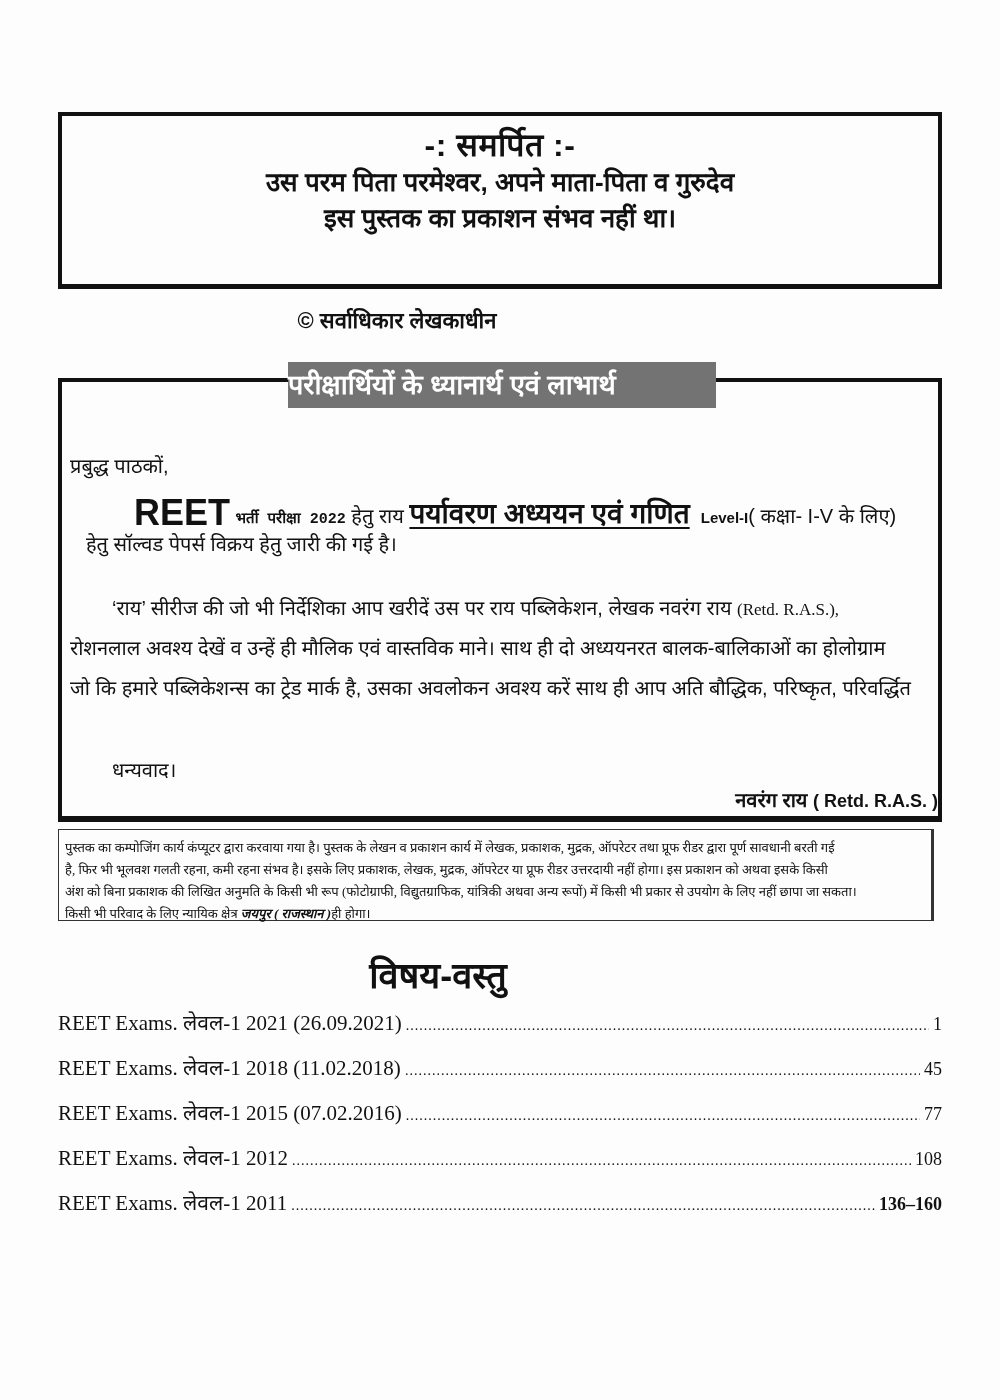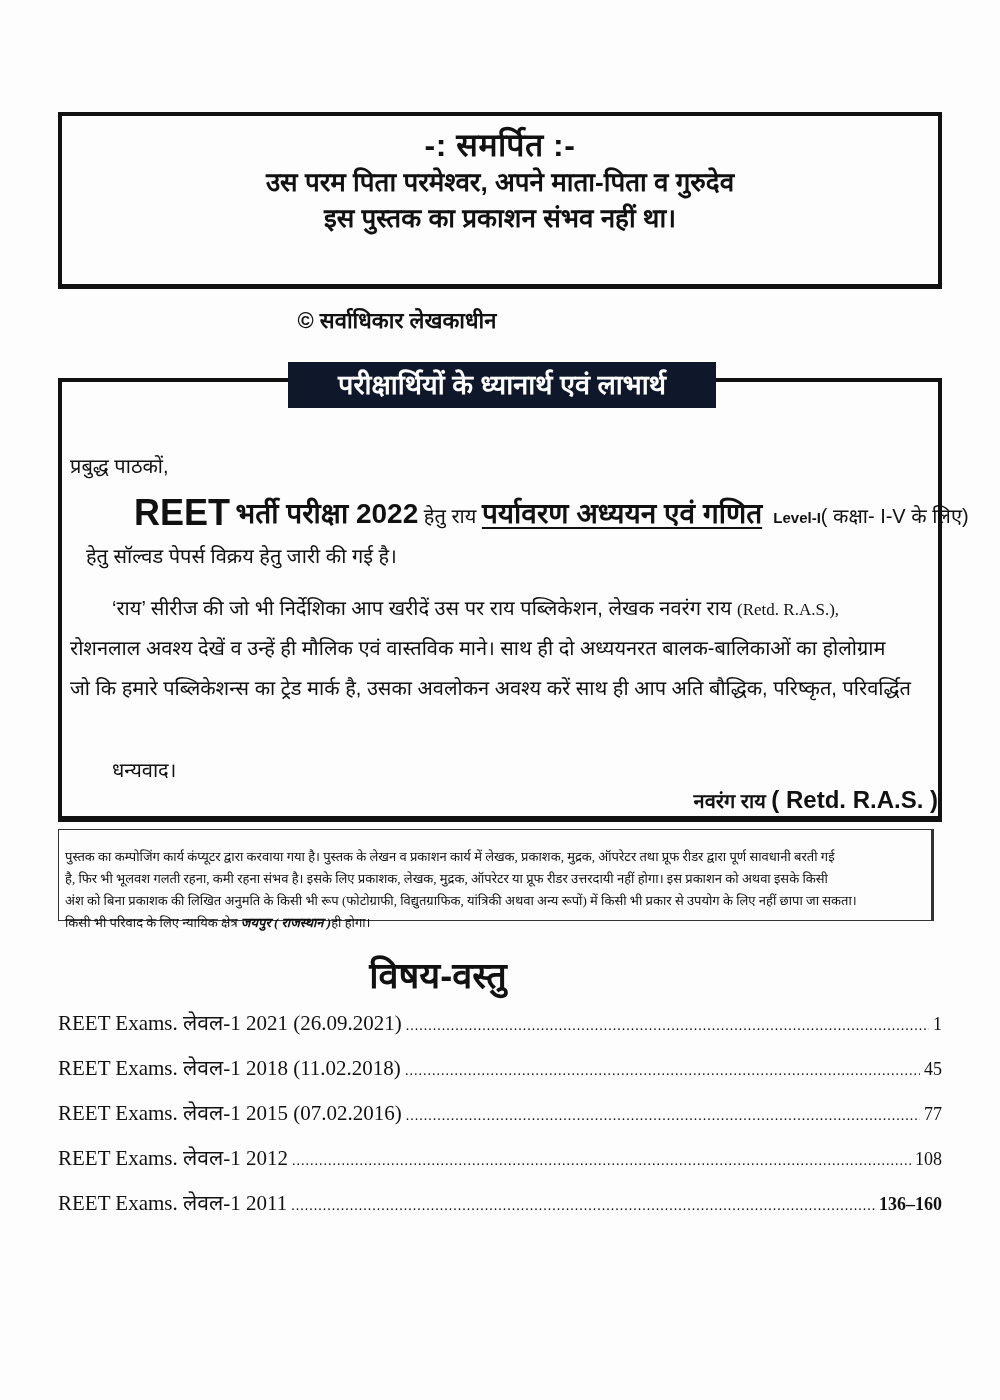--- a/index.html
+++ b/index.html
@@ -56,54 +56,54 @@
       height: 434px;
       border: 4px solid #111;
       border-bottom-width: 6px;
     }
     .notice-header {
       position: absolute;
       left: 288px;
       top: 362px;
       width: 428px;
       height: 46px;
-      background: #0f172a;
+      background: #737373;
       color: #fff;
       font-size: 27px;
       font-weight: bold;
-      text-align: center;
+      text-align: left;
       line-height: 46px;
     }
     .notice p {
       margin: 0;
       position: absolute;
       font-size: 20px;
     }
     .greet { left: 8px; top: 70px; }
     .reet-line { left: 72px; top: 110px; white-space: nowrap; }
     .reet-big { font-size: 36px; font-weight: bold; vertical-align: -2px; }
-    .reet-mid { font-size: 28px; font-weight: bold; }
+    .reet-mid { font-size: 15px; font-weight: bold; font-family: Liberation Mono, monospace; }
     .reet-ul { font-size: 28px; font-weight: bold; text-decoration: underline; text-underline-offset: 4px; }
     .reet-small { font-size: 15px; font-weight: bold; }
     .para-line { left: 50px; white-space: nowrap; }
     .para-line2 { left: 8px; white-space: nowrap; }
     .small-eng { font-family: "Liberation Serif", serif; font-size: 17px; }
     .thanks { left: 50px; top: 374px; }
     .sign { right: 0px; top: 404px; font-weight: bold; white-space: nowrap; }
-    .sign .eng { font-size: 24px; }
+    .sign .eng { font-size: 18px; }
     
     .disclaimer {
       position: absolute;
       left: 58px;
       top: 829px;
       width: 876px;
       height: 92px;
       border: 1.5px solid #333;
       border-right-width: 3px;
-      padding: 16px 6px;
+      padding: 7px 6px;
       box-sizing: border-box;
       font-family: "Liberation Serif", serif;
       font-size: 13px;
       line-height: 22px;
     }
     .disclaimer .row { white-space: nowrap; overflow: hidden; }
     .disclaimer .em { font-weight: bold; font-style: italic; }
     
     .contents-title {
       position: absolute;
@@ -155,21 +155,21 @@
 
 <div class="notice">
   <p class="greet">प्रबुद्ध पाठकों,</p>
   <p class="reet-line">
     <span class="reet-big">REET</span>
     <span class="reet-mid">भर्ती परीक्षा 2022</span>
     <span>हेतु राय</span>
     <span class="reet-ul">पर्यावरण अध्ययन एवं गणित</span>
     &nbsp;<span class="reet-small">Level-I</span><span>( कक्षा- I-V के लिए)</span>
   </p>
-  <p class="para-line" style="top:160px; left:24px;text-align:right;">हेतु सॉल्वड पेपर्स विक्रय हेतु जारी की गई है।</p>
+  <p class="para-line" style="top:148px; left:24px;text-align:right;">हेतु सॉल्वड पेपर्स विक्रय हेतु जारी की गई है।</p>
   <p class="para-line" style="top:212px;">
     <span>‘राय’ सीरीज की जो भी निर्देशिका आप खरीदें उस पर राय पब्लिकेशन, लेखक नवरंग राय</span>
     <span class="small-eng">(Retd. R.A.S.),</span>
   </p>
   <p class="para-line2" style="top:292px;">जो कि हमारे पब्लिकेशन्स का ट्रेड मार्क है, उसका अवलोकन अवश्य करें साथ ही आप अति बौद्धिक, परिष्कृत, परिवर्द्धित</p>
   <p class="para-line2" style="top:252px;">रोशनलाल अवश्य देखें व उन्हें ही मौलिक एवं वास्तविक माने। साथ ही दो अध्ययनरत बालक-बालिकाओं का होलोग्राम</p>
   <p class="thanks">धन्यवाद।</p>
   <p class="sign">
     <span>नवरंग राय</span>
     <span class="eng">( Retd. R.A.S. )</span>

